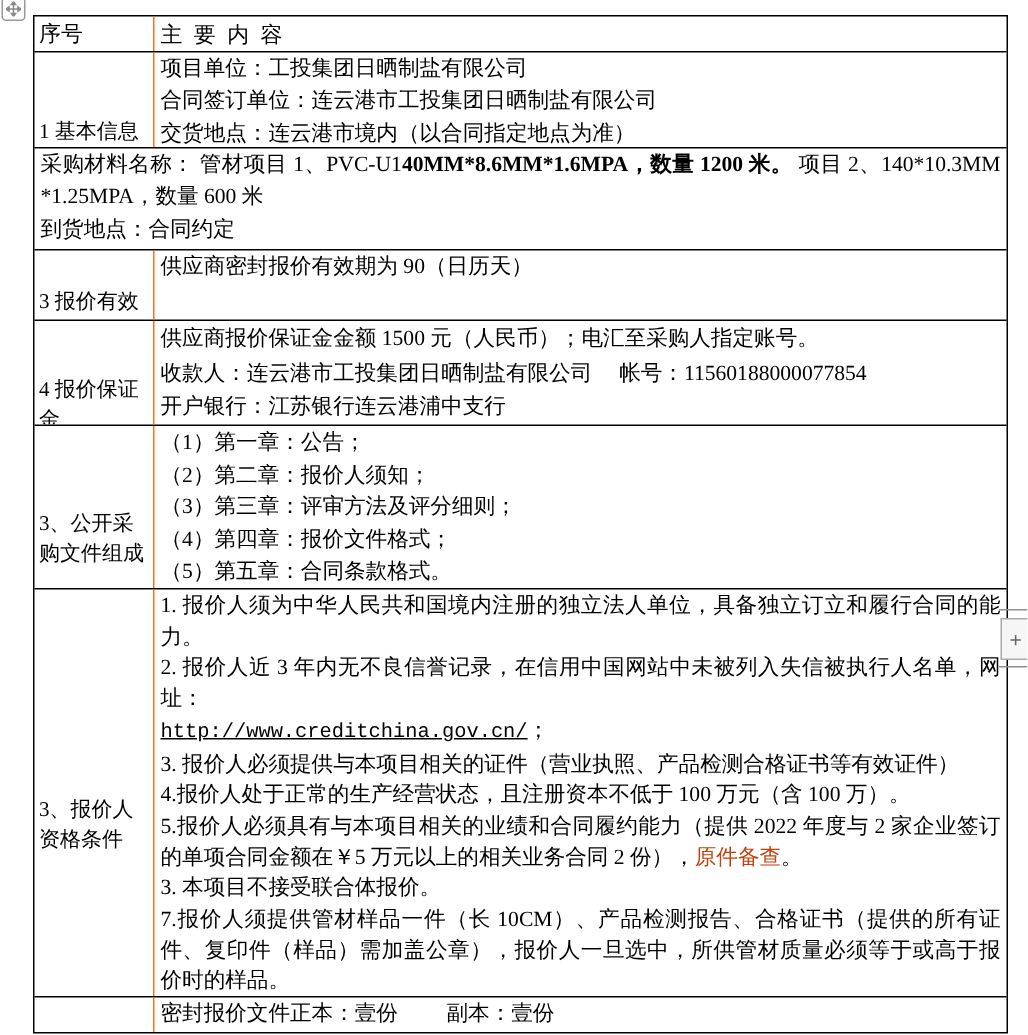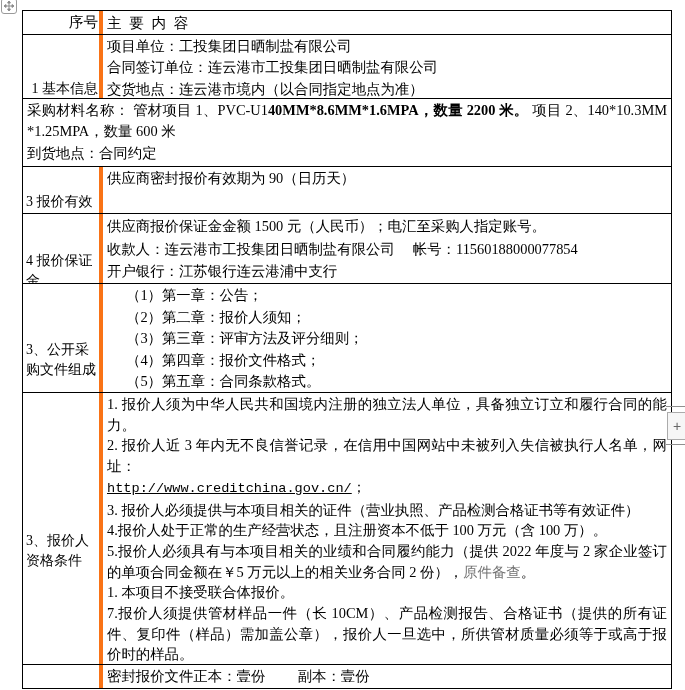--- a/index.html
+++ b/index.html
@@ -16,35 +16,35 @@
   #insert-ctrl .hline.bot{top:38px;}
   #insert-plus{position:absolute;left:1px;top:6px;width:24px;height:28px;
                background:#f6f6f6;border:1px solid #ababab;color:#666;
                font-family:"Liberation Sans",sans-serif;font-size:14px;line-height:26px;
                text-align:left;padding-left:5px;box-sizing:border-box;}
   
   #doc-table{position:absolute;left:22px;top:10px;width:650px;border:1px solid #000;
              box-sizing:border-box;background:#fff;}
   .tbl-row{display:flex;box-sizing:border-box;overflow:hidden;border-top:1px solid #000;}
   .tbl-row.first{border-top:none;}
-  .cell-label{width:80px;min-width:80px;border-right:4px solid #f97316;box-sizing:border-box;
-              padding:0 1px 0 3px;display:flex;align-items:center;overflow:hidden;justify-content:flex-end;}
+  .cell-label{width:80px;min-width:80px;border-right:1px solid #f97316;box-sizing:border-box;
+              padding:0 1px 0 3px;display:flex;align-items:center;overflow:hidden;}
   .cell-label .label-text{font-size:14px;line-height:20px;word-break:break-all;margin-top:44px;}
   .cell-content{flex:1;box-sizing:border-box;padding:1px 4px 0 4px;overflow:hidden;}
   .para{font-size:14.4px;line-height:21.3px;text-align:justify;word-break:break-all;}
   .rh0{height:23px;} .rh1{height:64px;} .rh2{height:68px;} .rh3{height:47px;}
   .rh4{height:70px;} .rh5{height:109px;} .rh6{height:272px;} .rh7{height:24px;}
   .rh4 .para{line-height:22.6px;}
-  .rh5 .para{line-height:21.6px;margin-left:19px;}
+  .rh5 .para{line-height:21.6px;}
   .rh6 .para{line-height:20.7px;}
   .rh0 .cell-content{display:flex;align-items:center;text-align:right;}
   .hdr{font-size:14.6px;}
   .hdr-main{letter-spacing:2px;}
   .seg-b{font-weight:bold;}
-  .seg-r{color:#737373;}
+  .seg-r{color:#c2410c;}
   .seg-u{text-decoration:underline;}
   .seg-m{font-family:"Liberation Mono","DejaVu Sans Mono",monospace;font-size:13.6px;}
 </style>
 </head>
 <body>
 
 <div id="page">
 
   <div id="move-handle">
     <span style="display:flex;">
@@ -76,21 +76,21 @@
           <span class="label-text">1 基本信息</span>
         </div>
         <div class="cell-content">
           <div class="para"><span class="">项目单位：工投集团日晒制盐有限公司</span></div>
           <div class="para"><span class="">合同签订单位：连云港市工投集团日晒制盐有限公司</span></div>
           <div class="para"><span class="">交货地点：连云港市境内（以合同指定地点为准）</span></div>
         </div>
       </div>
       <div class="tbl-row rh2">
         <div class="cell-content">
-          <div class="para"><span class="">采购材料名称： 管材项目 1、PVC-U1</span><span class=" seg-b">40MM*8.6MM*1.6MPA，数量 2200 米。</span><span class=""> 项目 2、140*10.3MM*1.25MPA，数量 600 米</span></div>
+          <div class="para"><span class="">采购材料名称： 管材项目 1、PVC-U1</span><span class=" seg-b">40MM*8.6MM*1.6MPA，数量 1200 米。</span><span class=""> 项目 2、140*10.3MM*1.25MPA，数量 600 米</span></div>
           <div class="para"><span class="">到货地点：合同约定</span></div>
         </div>
       </div>
       <div class="tbl-row rh3">
         <div class="cell-label">
           <span class="label-text">3 报价有效期</span>
         </div>
         <div class="cell-content">
           <div class="para"><span class="">供应商密封报价有效期为 90（日历天）</span></div>
         </div>
@@ -121,21 +121,21 @@
         <div class="cell-label">
           <span class="label-text">3、报价人资格条件</span>
         </div>
         <div class="cell-content">
           <div class="para"><span class="">1. 报价人须为中华人民共和国境内注册的独立法人单位，具备独立订立和履行合同的能力。</span></div>
           <div class="para"><span class="">2. 报价人近 3 年内无不良信誉记录，在信用中国网站中未被列入失信被执行人名单，网址：</span></div>
           <div class="para"><span class=" seg-u seg-m">http://www.creditchina.gov.cn/</span><span class="">；</span></div>
           <div class="para"><span class="">3. 报价人必须提供与本项目相关的证件（营业执照、产品检测合格证书等有效证件）</span></div>
           <div class="para"><span class="">4.报价人处于正常的生产经营状态，且注册资本不低于 100 万元（含 100 万）。</span></div>
           <div class="para"><span class="">5.报价人必须具有与本项目相关的业绩和合同履约能力（提供 2022 年度与 2 家企业签订的单项合同金额在￥5 万元以上的相关业务合同 2 份），</span><span class=" seg-r">原件备查</span><span class="">。</span></div>
-          <div class="para"><span class="">1. 本项目不接受联合体报价。</span></div>
+          <div class="para"><span class="">3. 本项目不接受联合体报价。</span></div>
           <div class="para"><span class="">7.报价人须提供管材样品一件（长 10CM）、产品检测报告、合格证书（提供的所有证件、复印件（样品）需加盖公章），报价人一旦选中，所供管材质量必须等于或高于报价时的样品。</span></div>
         </div>
       </div>
       <div class="tbl-row rh7">
         <div class="cell-label">
           <span class="label-text">5</span>
         </div>
         <div class="cell-content">
           <div class="para"><span class="">密封报价文件正本：壹份　　 副本：壹份</span></div>
         </div>

